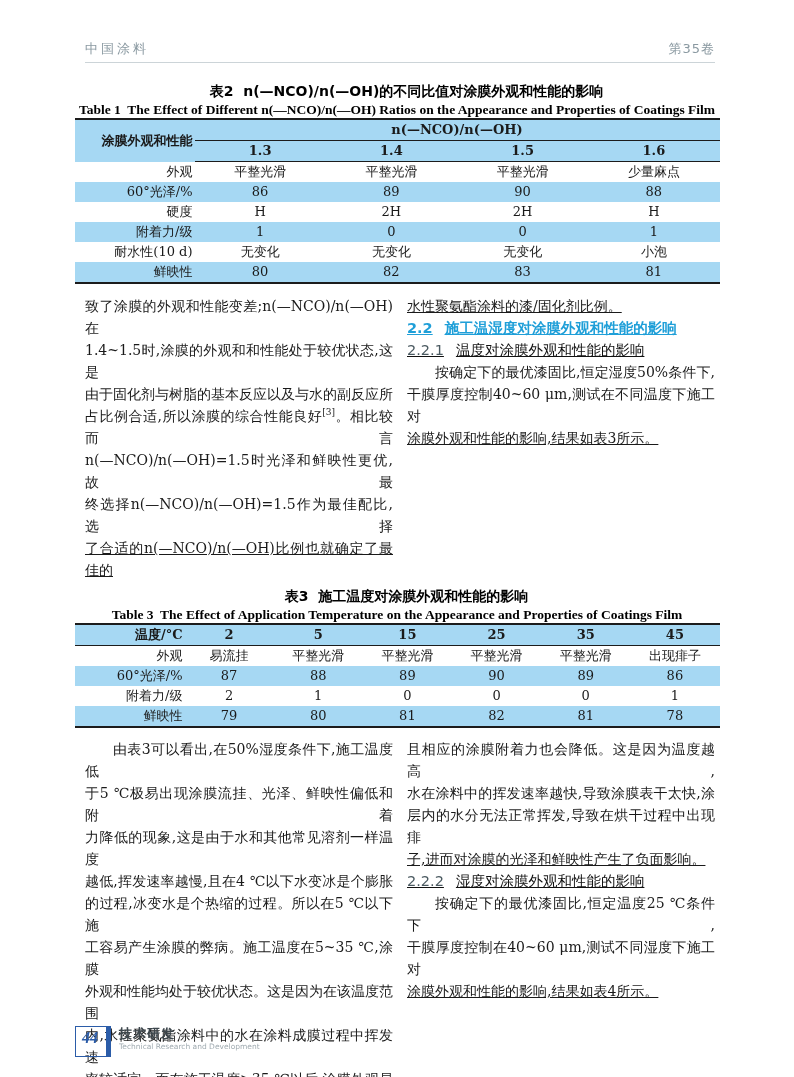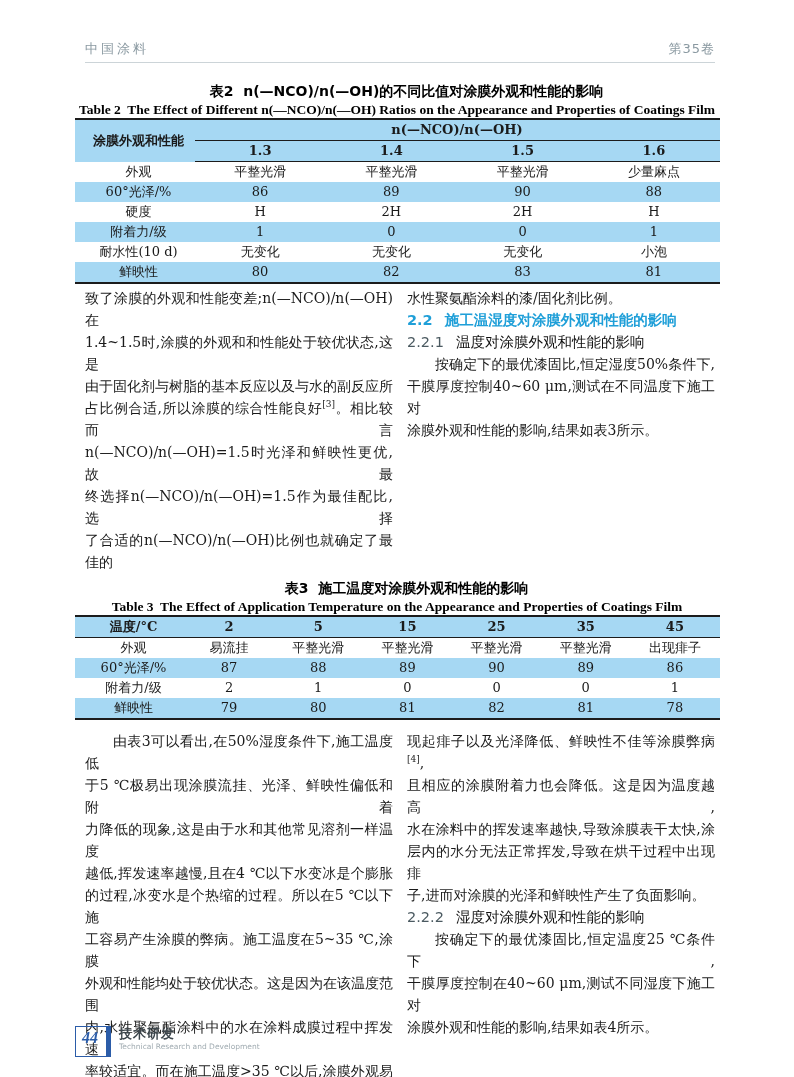--- a/index.html
+++ b/index.html
@@ -15,39 +15,39 @@
   .cap{ text-align:center;white-space:pre-wrap;}
   .cap-zh{font-family:"DejaVu Sans","Liberation Sans",sans-serif;font-weight:bold;
         font-size:14px;line-height:20px;color:#000;padding-left:19px;}
   .cap-en{font-family:"Liberation Serif","DejaVu Serif",serif;font-weight:bold;
         font-size:13.5px;line-height:17px;color:#000;}
   .capblock-t2{margin-top:18px;} .capblock-t3{margin-top:5px;}
   
   table.tbl{width:645px;margin:0 auto;border-collapse:collapse;table-layout:fixed;
         border-top:2px solid #1c1c1c;border-bottom:2px solid #1c1c1c;font-size:13px;}
   table.tbl td{height:20px;padding:0 2px;text-align:center;vertical-align:middle;line-height:20px;}
-  table.tbl td.lbl{text-align:center;padding-left:10px;}
+  table.tbl td.lbl{text-align:right;padding-left:10px;}
   tr.blue td{background:#a6d8f3;}
   tr.hdr td{font-weight:bold;text-align:center;}
   tr.hdr-sep td{border-bottom:1px solid #1c1c1c;}
   td.spanline{border-bottom:1px solid #1c1c1c;}
   col.c-lbl2{width:120px;} col.c-lbl{width:110px;}
   
   .cols{display:flex;gap:14px;margin:0 79px 0 85px;}
   .col{width:308px;font-size:14px;line-height:22px;}
   .ln{text-align:justify;text-align-last:justify;}
-  .ln.nolast{text-align-last:auto;}
+  .ln.nolast{text-align-last:auto;text-decoration:underline;}
   .ln.ind{text-indent:2em;}
   sup{font-size:9px;line-height:0;}
   .h2{font-family:"DejaVu Sans","Liberation Sans",sans-serif;font-weight:bold;
       color:#1f9fd8;font-size:14.5px;}
   .h3{font-family:"DejaVu Sans","Liberation Sans",sans-serif;font-size:14.5px;color:#111;}
   .h3 .num{color:#4b5a61;}
   .hnum{margin-right:12px;}
-  .b1{margin-top:3px;} .b2{margin-top:10px;}
+  .b1{margin-top:11px;} .b2{margin-top:10px;}
   
   .footer{position:absolute;left:75px;bottom:20px;display:flex;align-items:flex-start;}
   .pagenum-box{border:1.5px solid #2b5ca8;border-right:5px solid #2b5ca8;
       color:#2b5ca8;font-style:italic;font-weight:bold;font-size:16px;
       font-family:"Liberation Serif",serif;padding:1px 8px 8px 6px;line-height:20px;}
   .footer-text{margin-left:8px;font-family:"DejaVu Sans","Liberation Sans",sans-serif;}
   .dept-zh{font-size:13px;color:#3c464c;font-weight:bold;line-height:15px;letter-spacing:1px;}
   .dept-en{font-size:7.5px;color:#a0abb1;line-height:11px;}
 </style>
 </head>
@@ -55,21 +55,21 @@
 
 <div class="page">
 
   <div class="running-head">
     <span class="jname">中国涂料</span>
     <span class="vol">第35卷</span>
   </div>
 
   <div class="capblock-t2">
     <div class="cap cap-zh">表2  n(—NCO)/n(—OH)的不同比值对涂膜外观和性能的影响</div>
-    <div class="cap cap-en">Table 2  The Effect of Different n(—NCO)/n(—OH) Ratios on the Appearance and Properties of Coatings Film</div>
+    <div class="cap cap-en">Table 1  The Effect of Different n(—NCO)/n(—OH) Ratios on the Appearance and Properties of Coatings Film</div>
   </div>
 
   <table class="tbl">
     <colgroup>
         <col class="c-lbl2">
         <col>
         <col>
         <col>
         <col>
       </colgroup>
@@ -219,21 +219,20 @@
       <div class="ln">于5 ℃极易出现涂膜流挂、光泽、鲜映性偏低和附着</div>
       <div class="ln">力降低的现象,这是由于水和其他常见溶剂一样温度</div>
       <div class="ln">越低,挥发速率越慢,且在4 ℃以下水变冰是个膨胀</div>
       <div class="ln">的过程,冰变水是个热缩的过程。所以在5 ℃以下施</div>
       <div class="ln">工容易产生涂膜的弊病。施工温度在5~35 ℃,涂膜</div>
       <div class="ln">外观和性能均处于较优状态。这是因为在该温度范围</div>
       <div class="ln">内,水性聚氨酯涂料中的水在涂料成膜过程中挥发速</div>
       <div class="ln nolast">率较适宜。而在施工温度&gt;35 ℃以后,涂膜外观易出</div>
     </div>
     <div class="col">
-      <div class="ln"><span>现起痱子以及光泽降低、鲜映性不佳等涂膜弊病</span><sup>[4]</sup><span>,</span></div>
       <div class="ln">且相应的涂膜附着力也会降低。这是因为温度越高,</div>
       <div class="ln">水在涂料中的挥发速率越快,导致涂膜表干太快,涂</div>
       <div class="ln">层内的水分无法正常挥发,导致在烘干过程中出现痱</div>
       <div class="ln nolast">子,进而对涂膜的光泽和鲜映性产生了负面影响。</div>
       <div class="ln nolast h3"><span class="hnum num">2.2.2</span><span>湿度对涂膜外观和性能的影响</span></div>
       <div class="ln ind">按确定下的最优漆固比,恒定温度25 ℃条件下,</div>
       <div class="ln">干膜厚度控制在40~60 μm,测试不同湿度下施工对</div>
       <div class="ln nolast">涂膜外观和性能的影响,结果如表4所示。</div>
     </div>
   </div>

